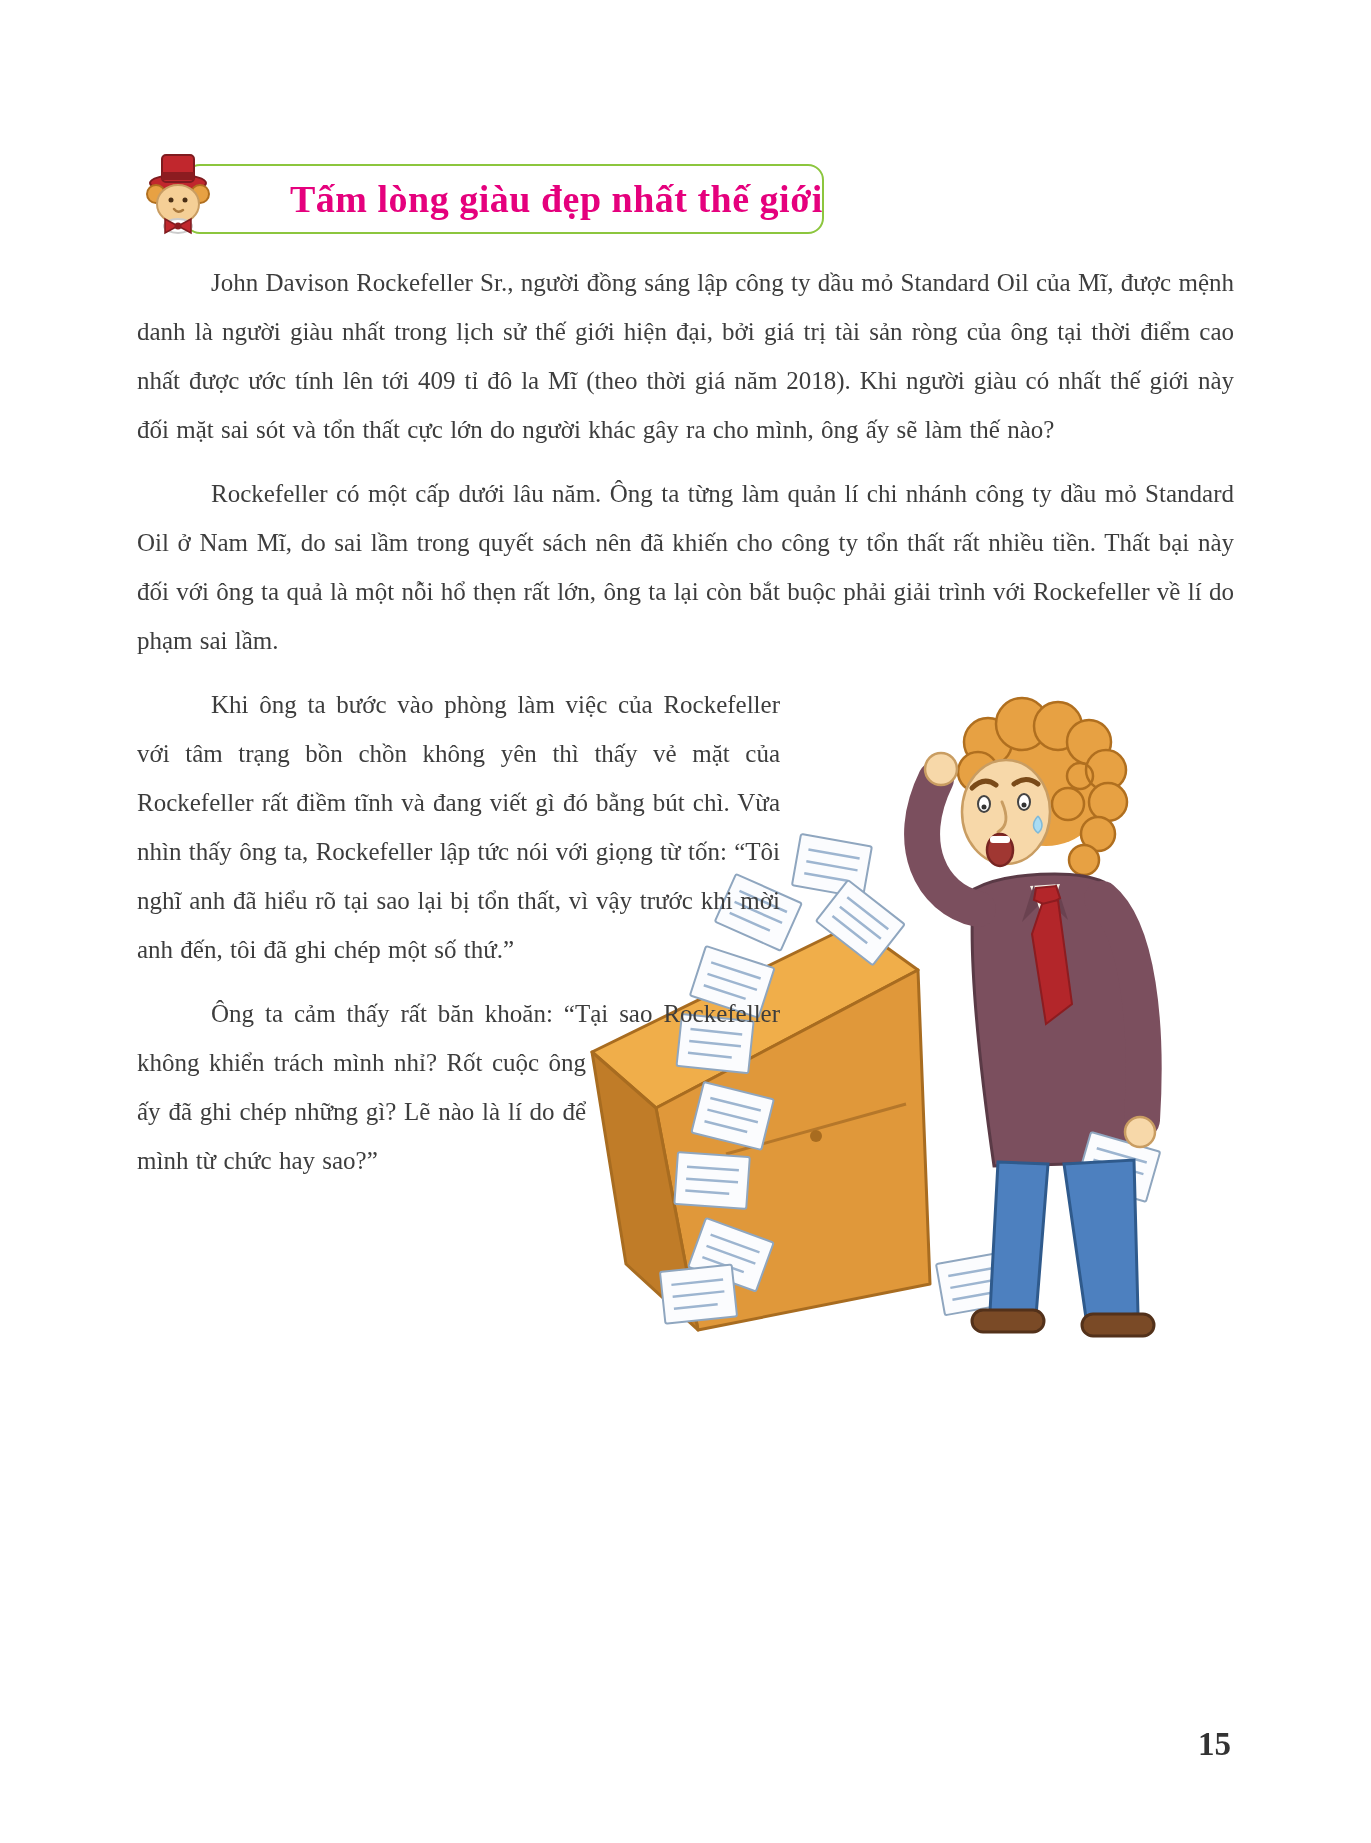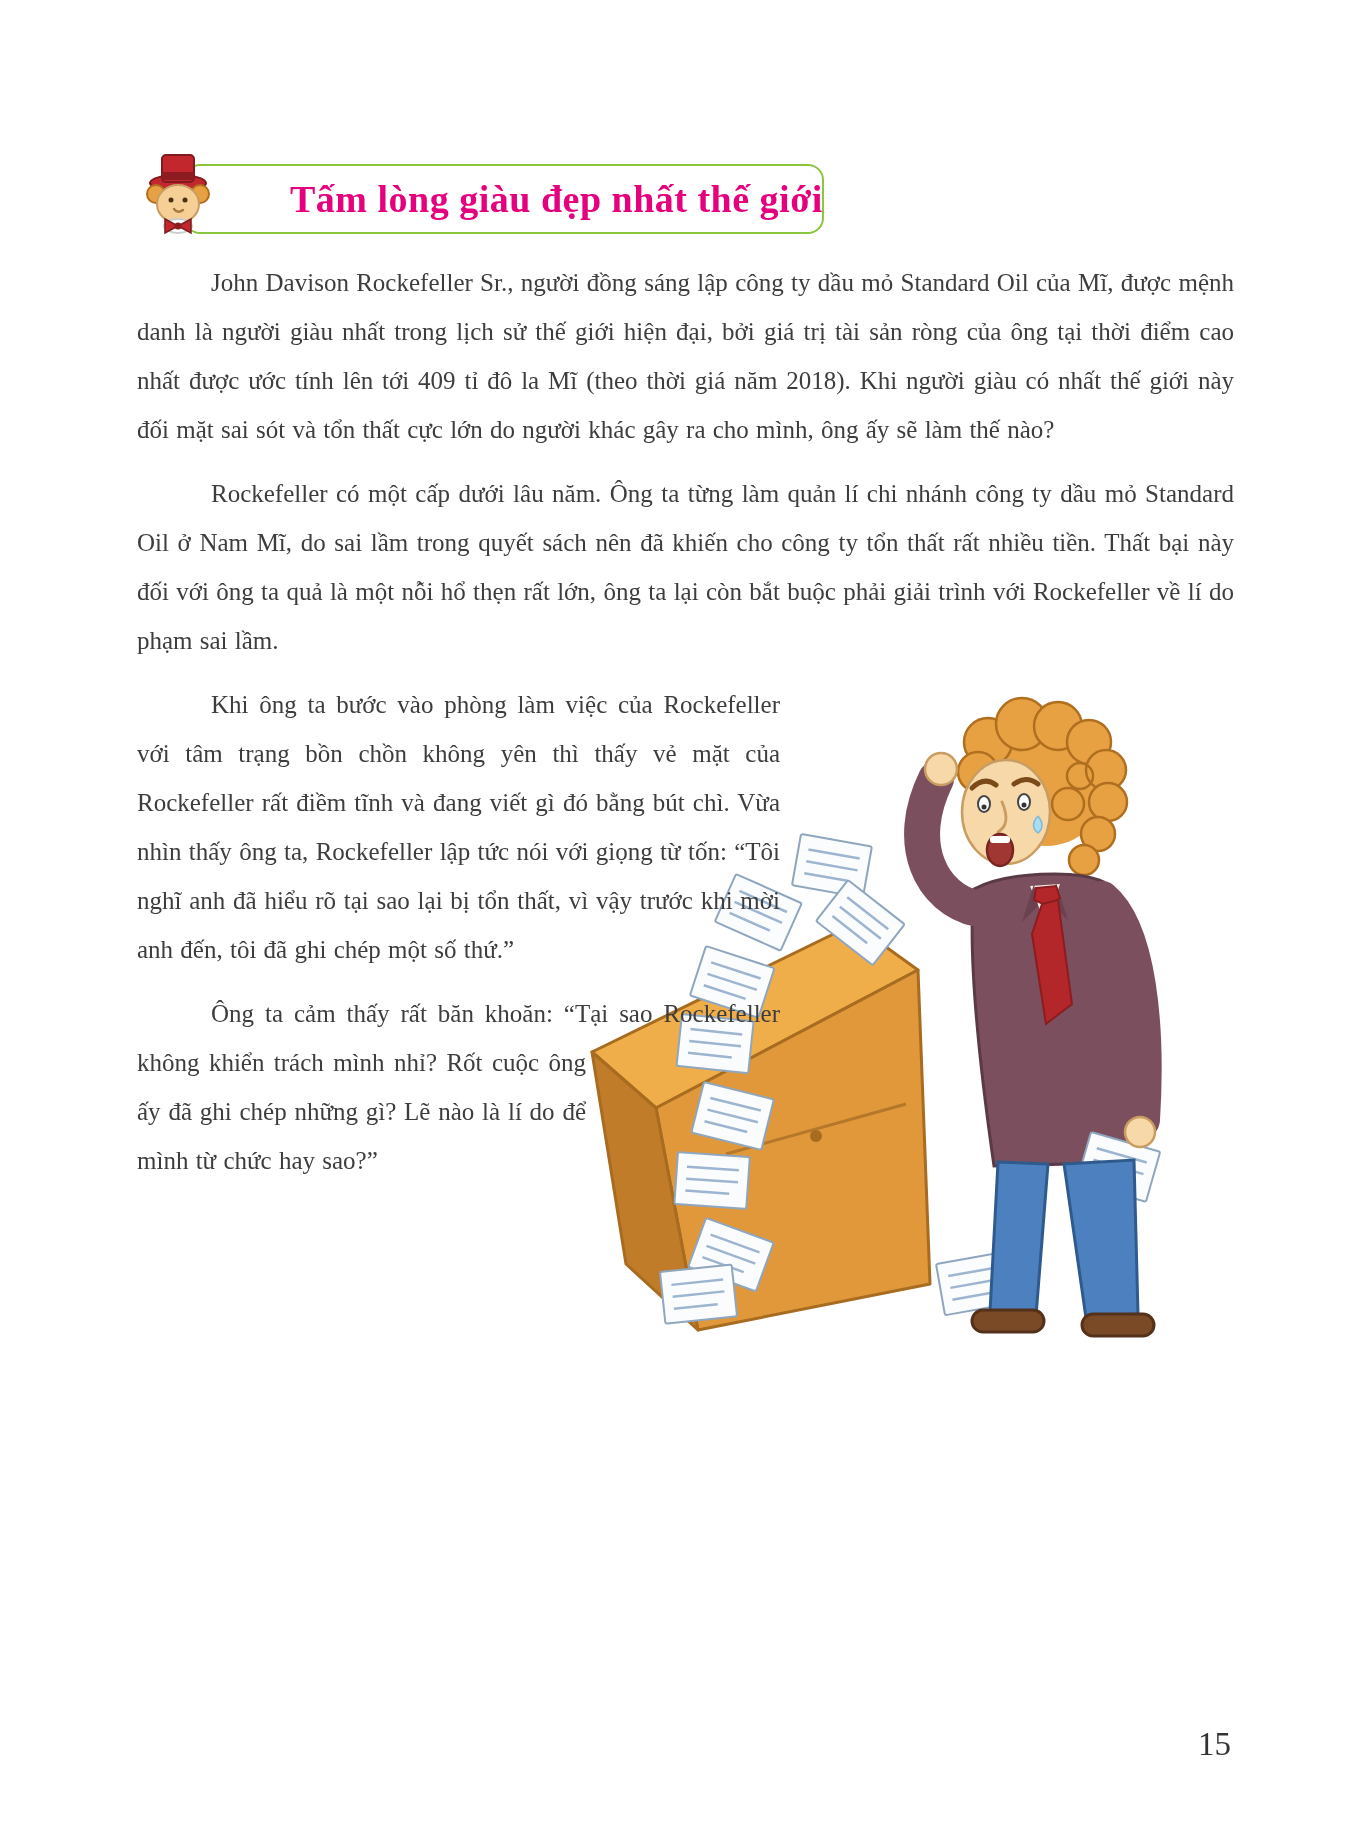--- a/index.html
+++ b/index.html
@@ -72,21 +72,21 @@
     margin: 4px 0 0 0;
     shape-outside: polygon(206px 0px, 648px 0px, 648px 672px, 10px 672px, 10px 402px, 206px 402px);
     shape-margin: 12px;
   }
   .illustration svg { display: block; width: 100%; height: 100%; }
   .page-number {
     position: absolute;
     right: 140px;
     bottom: 80px;
     font-size: 33px;
-    font-weight: normal;
+    font-weight: bold;
     color: #333333;
     font-family: "Liberation Serif", "DejaVu Serif", serif;
   }
 </style>
 </head>
 <body>
 
 <div class="page">
   <div class="content">
 

